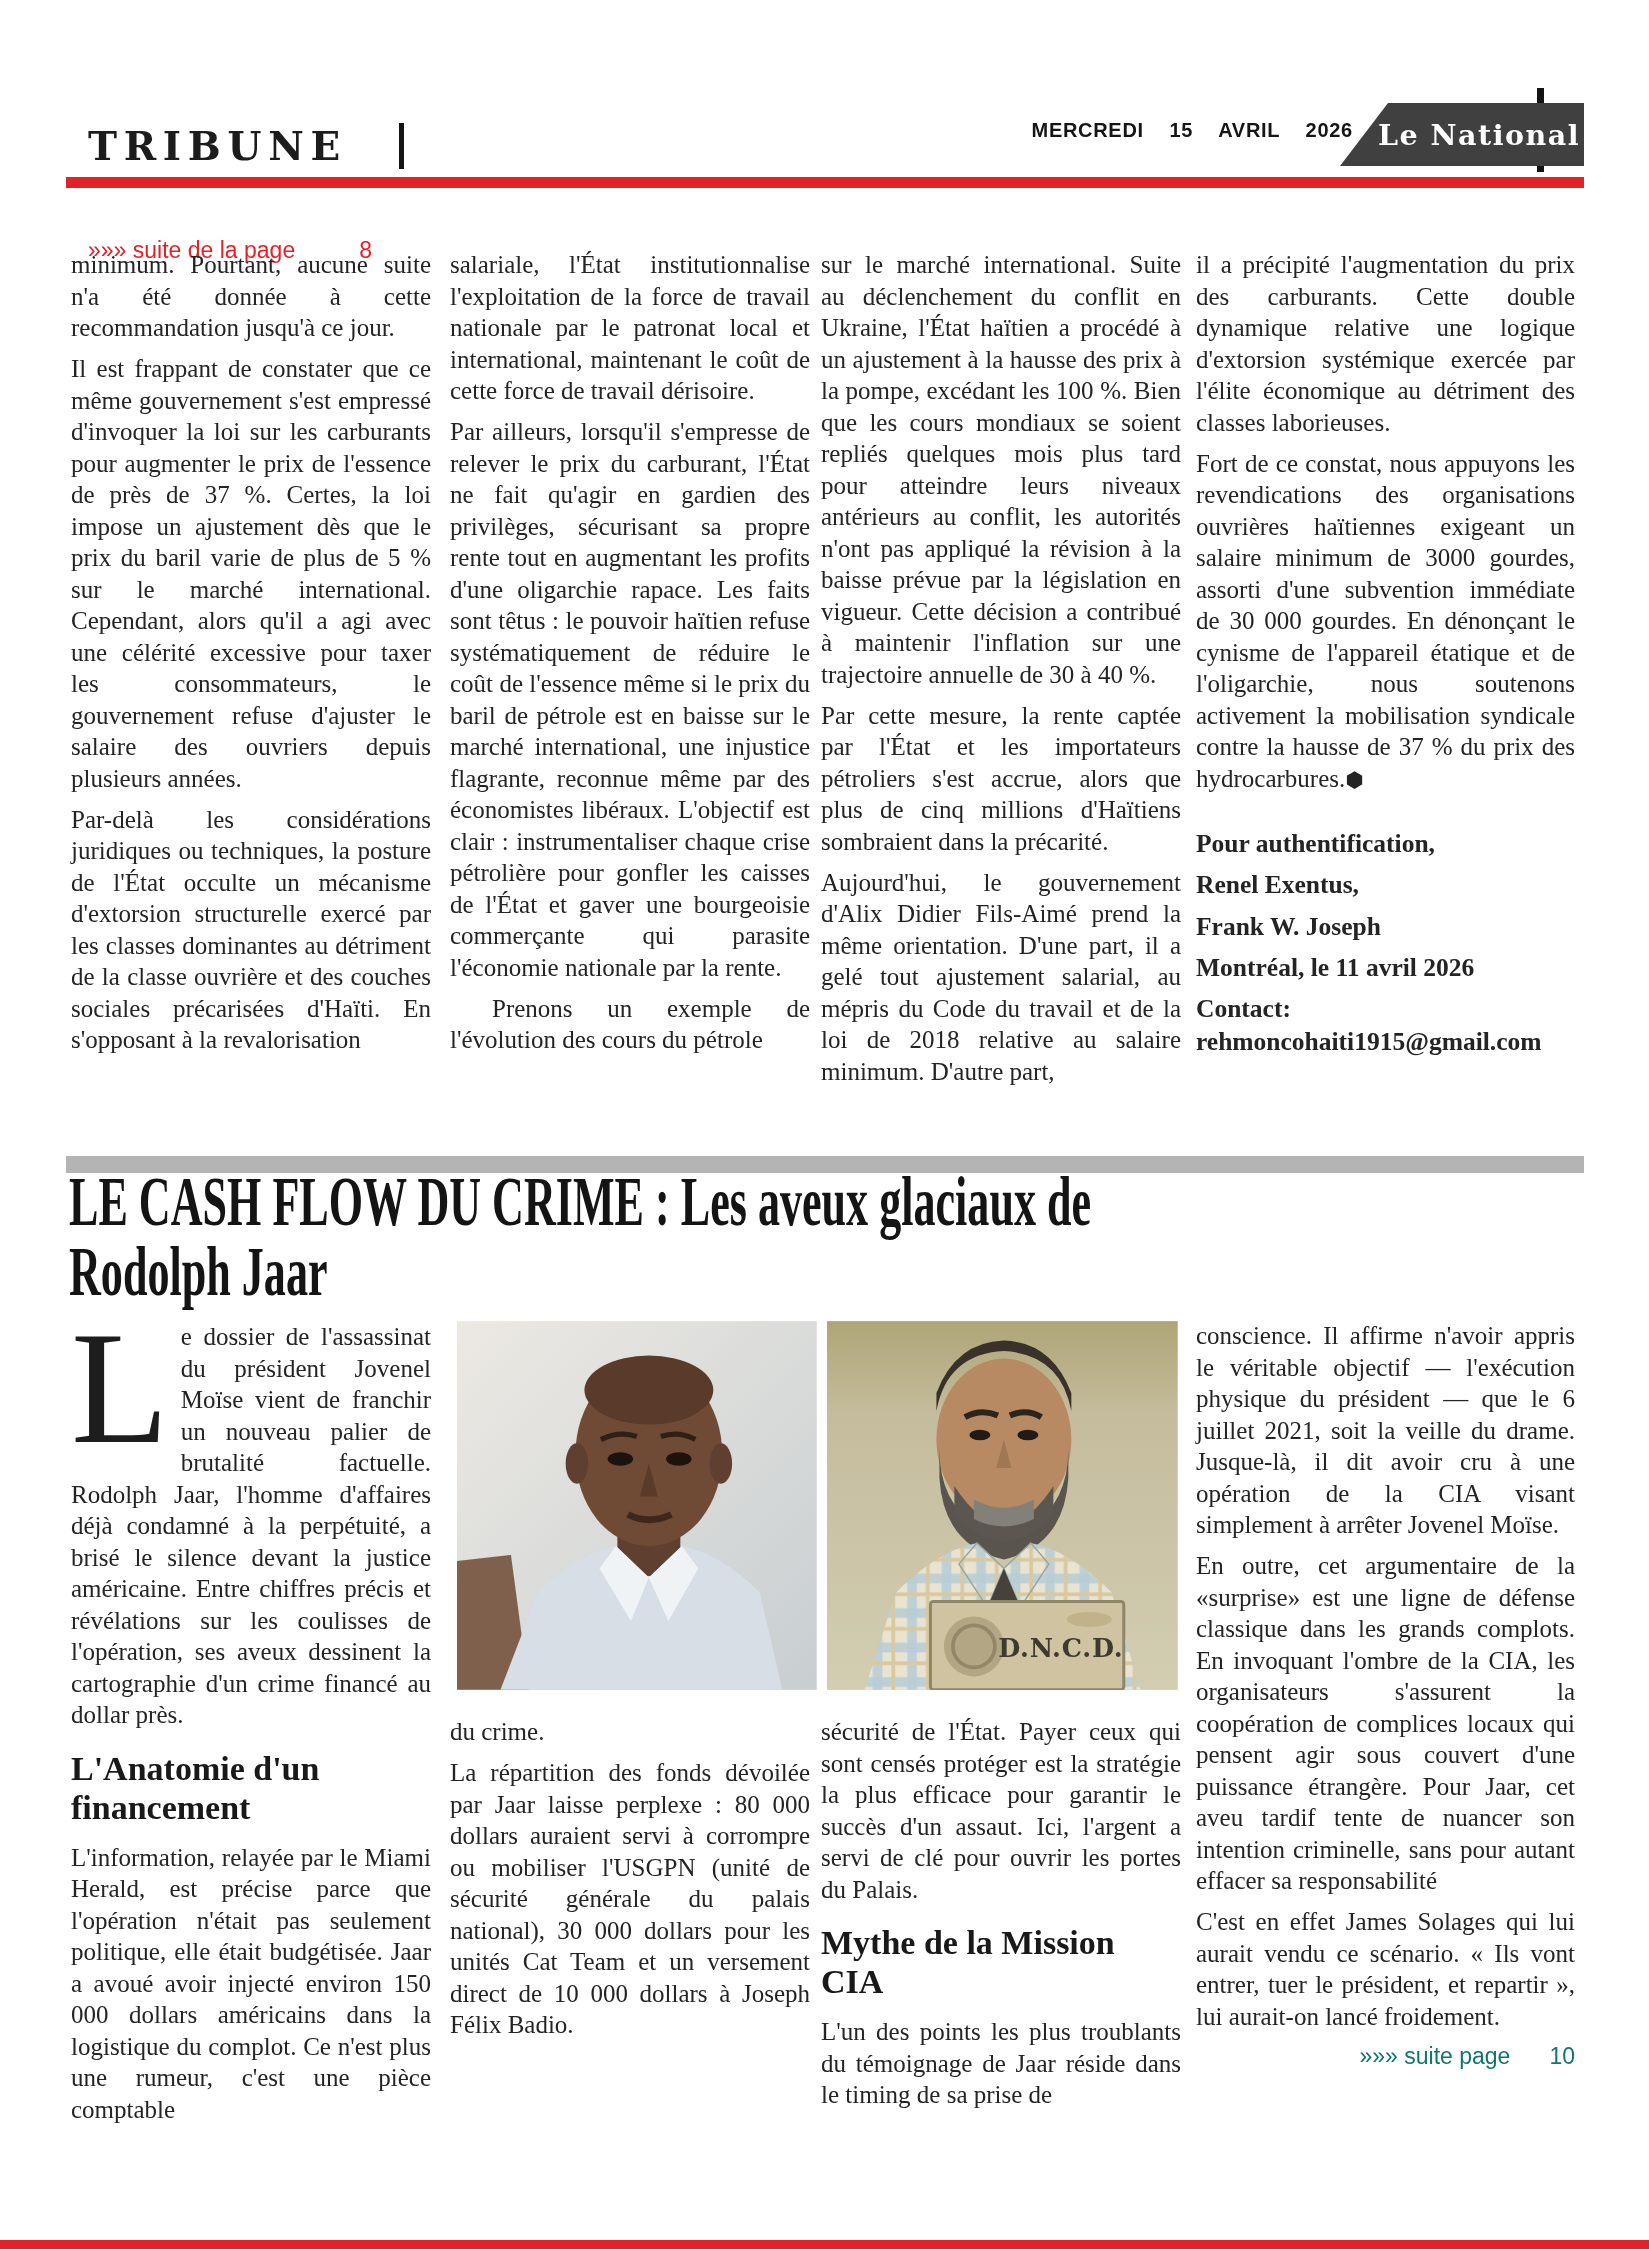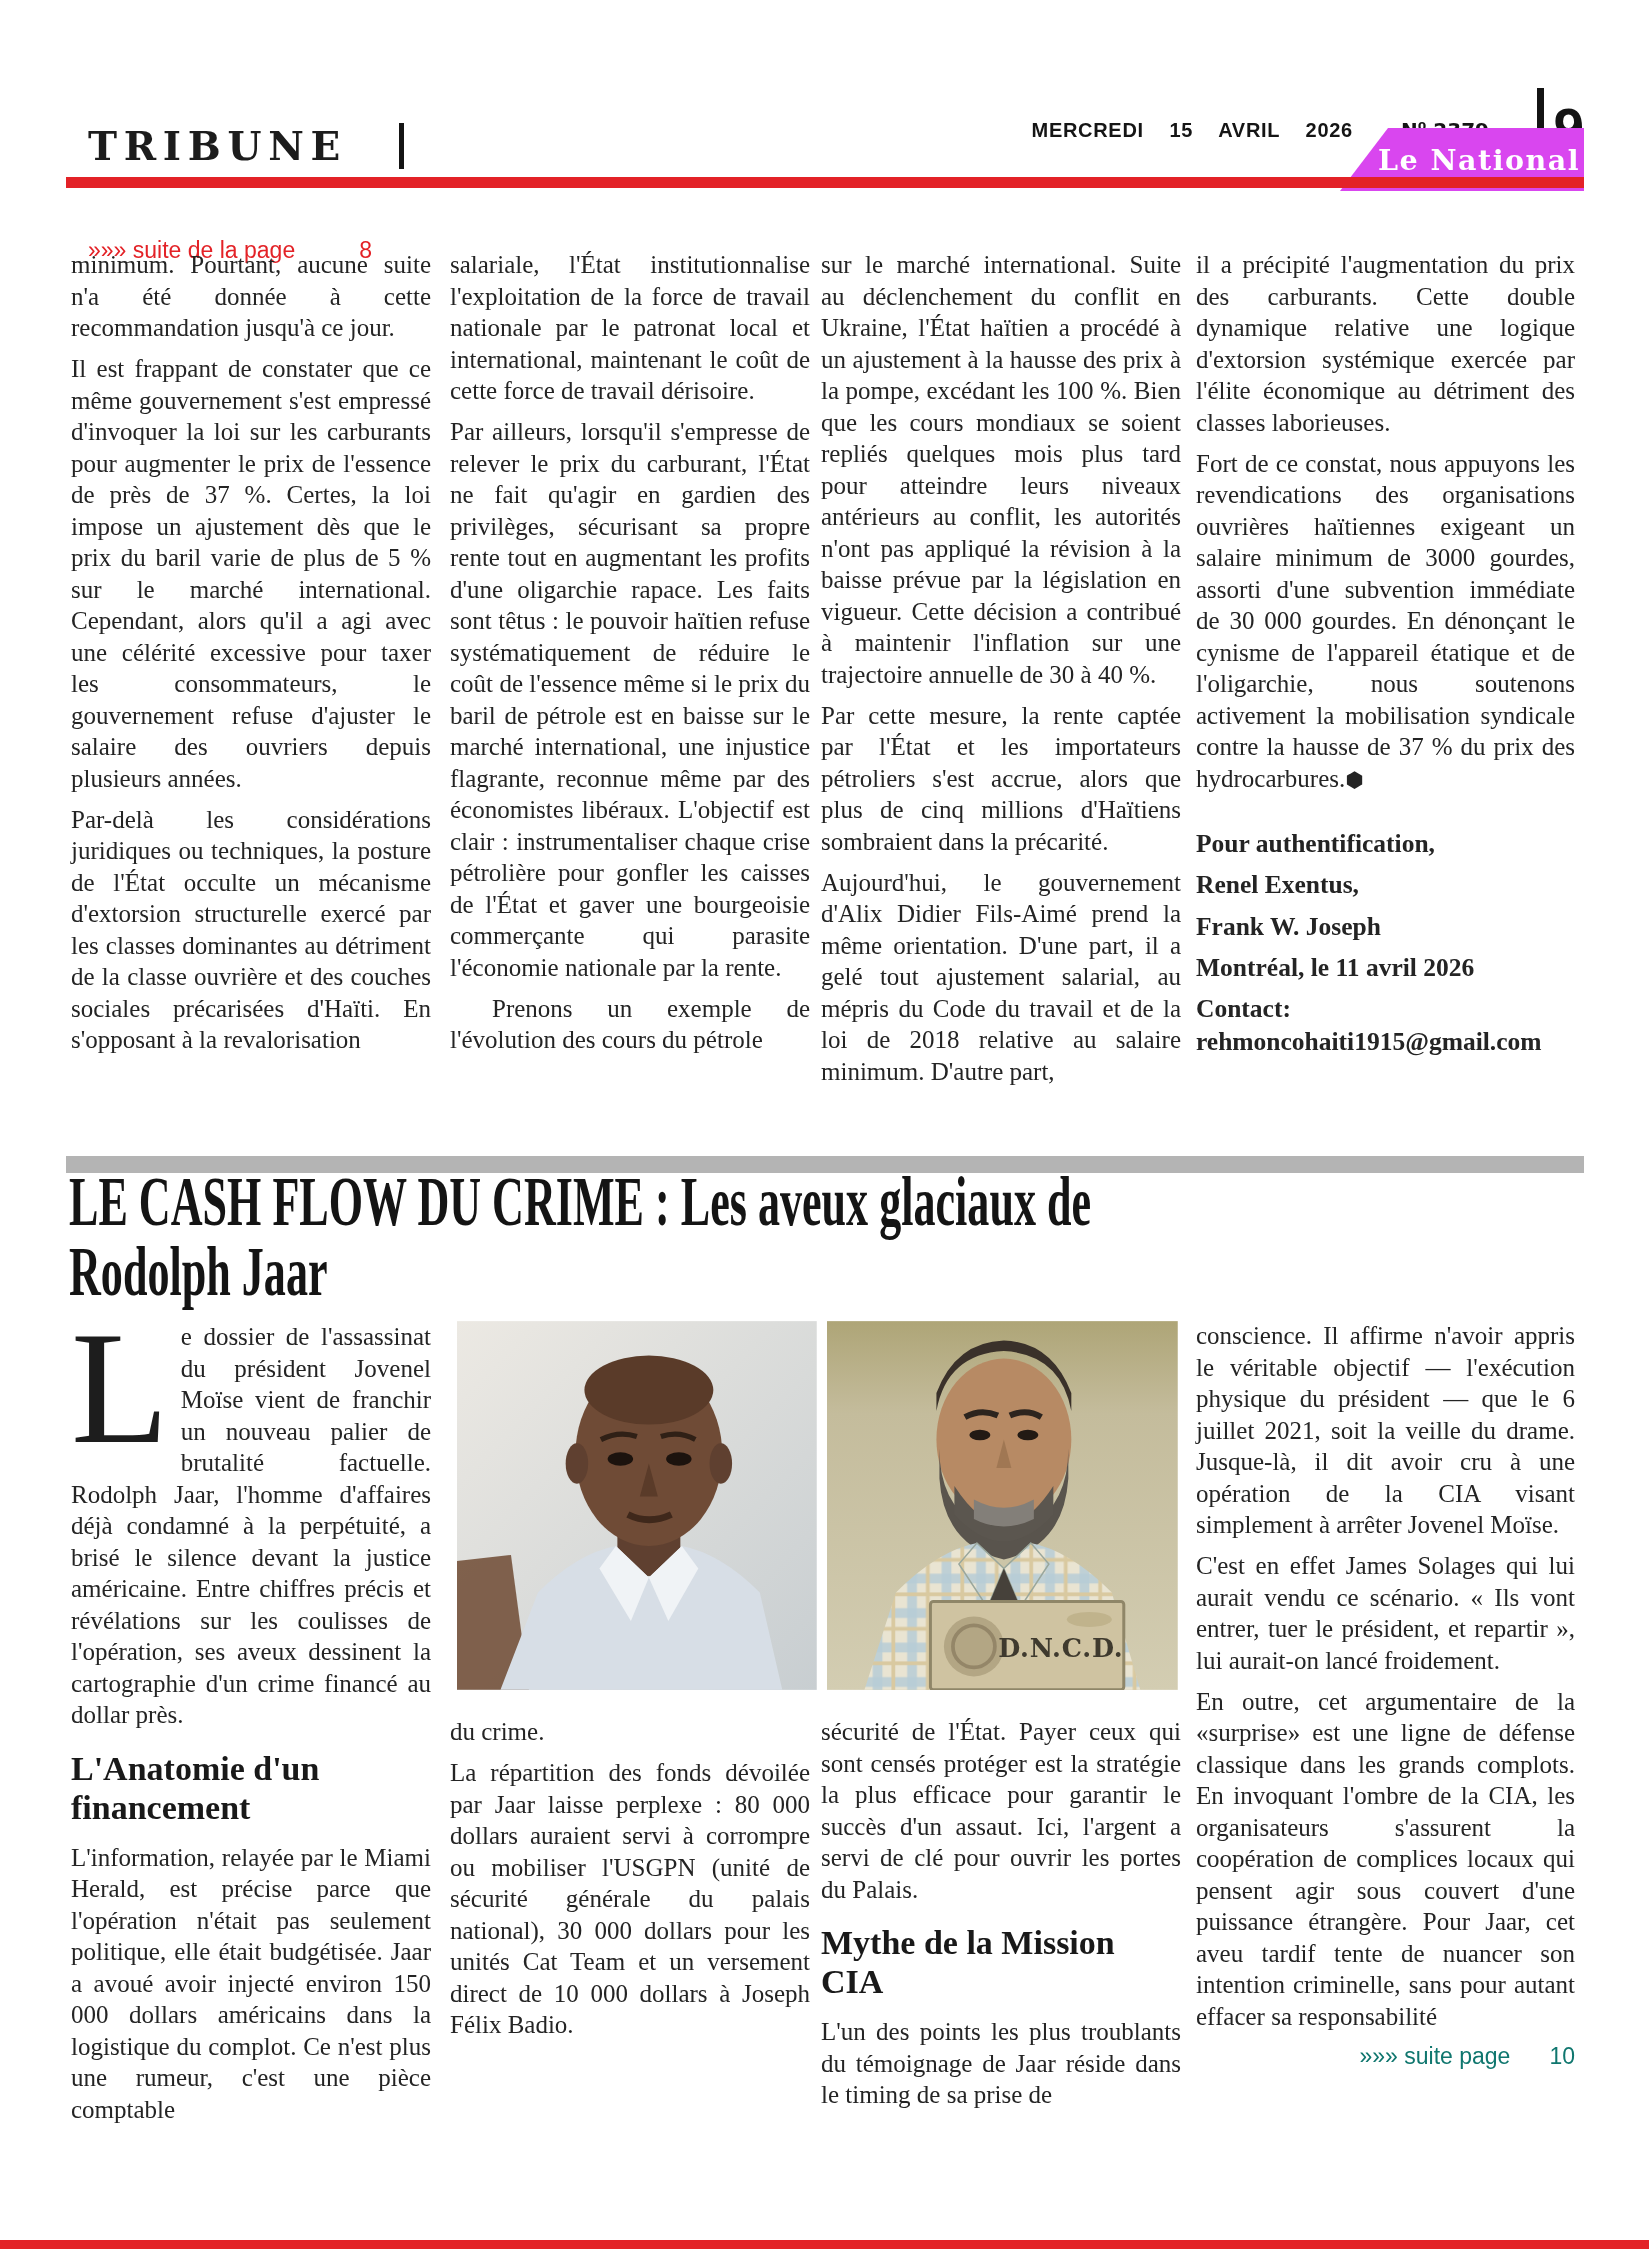--- a/index.html
+++ b/index.html
@@ -14,21 +14,21 @@
   .mh-issue{font-family:"DejaVu Sans","Liberation Sans",sans-serif;font-weight:bold;font-size:20px;color:#151515;}
   .pagebox{display:flex;gap:9.7px;align-items:stretch;height:84px;}
   .pagebar{width:6.7px;background:#141414;}
   .pagenum{font-family:"Liberation Sans",sans-serif;font-weight:bold;font-size:55px;line-height:81px;color:#141414;}
 
   .section-title{top:123px;left:88px;display:flex;align-items:center;gap:52px;}
   .section-title .txt{font-family:"DejaVu Serif",serif;font-weight:bold;font-size:39px;
                       letter-spacing:6.7px;color:#1c1c1c;}
   .section-bar{width:5.2px;height:46px;background:#141414;}
 
-  .brandbox{top:128px;right:66px;width:244px;height:63px;background:#d946ef;
+  .brandbox{top:103px;right:66px;width:244px;height:63px;background:#404040;
             clip-path:polygon(48px 0,100% 0,100% 100%,0 100%);
             display:flex;align-items:center;justify-content:center;padding-left:34px;box-sizing:border-box;}
   .brandbox .txt{font-family:"DejaVu Serif",serif;font-weight:bold;font-size:28.5px;color:#ffffff;letter-spacing:1.5px;}
 
   .red-rule{top:177px;left:66px;width:1518px;height:11.2px;background:#e32227;}
 
   .suite-from{top:237px;left:88px;display:flex;gap:64px;color:#e32227;
               font-family:"Liberation Sans",sans-serif;font-size:23px;}
 
   
@@ -206,22 +206,22 @@
 </div>
 
 <div class="abs col c3 a2c3">
   <p>sécurité de l'État. Payer ceux qui sont censés protéger est la stratégie la plus efficace pour garantir le succès d'un assaut. Ici, l'argent a servi de clé pour ouvrir les portes du Palais.</p>
   <h3 class="sub">Mythe de la Mission CIA</h3>
   <p>L'un des points les plus troublants du témoignage de Jaar réside dans le timing de sa prise de</p>
 </div>
 
 <div class="abs col c4 a2c4">
   <p>conscience. Il affirme n'avoir appris le véritable objectif — l'exécution physique du président — que le 6 juillet 2021, soit la veille du drame. Jusque-là, il dit avoir cru à une opération de la CIA visant simplement à arrêter Jovenel Moïse.</p>
+  <p>En outre, cet argumentaire de la «surprise» est une ligne de défense classique dans les grands complots. En invoquant l'ombre de la CIA, les organisateurs s'assurent la coopération de complices locaux qui pensent agir sous couvert d'une puissance étrangère. Pour Jaar, cet aveu tardif tente de nuancer son intention criminelle, sans pour autant effacer sa responsabilité</p>
   <p>C'est en effet James Solages qui lui aurait vendu ce scénario. « Ils vont entrer, tuer le président, et repartir », lui aurait-on lancé froidement.</p>
-  <p>En outre, cet argumentaire de la «surprise» est une ligne de défense classique dans les grands complots. En invoquant l'ombre de la CIA, les organisateurs s'assurent la coopération de complices locaux qui pensent agir sous couvert d'une puissance étrangère. Pour Jaar, cet aveu tardif tente de nuancer son intention criminelle, sans pour autant effacer sa responsabilité</p>
   <div class="suite-next">
     <span>»»» suite page</span>
     <span>10</span>
   </div>
 </div>
 
 <div class="abs bottom-bar"></div>
 
 
 </body></html>

